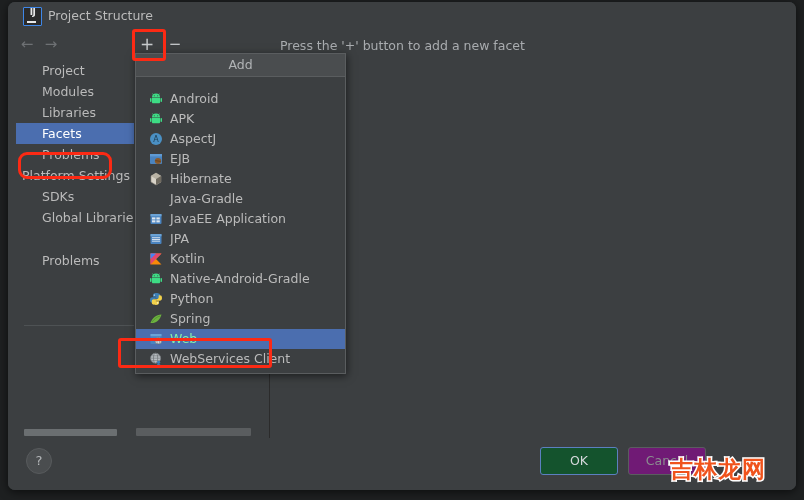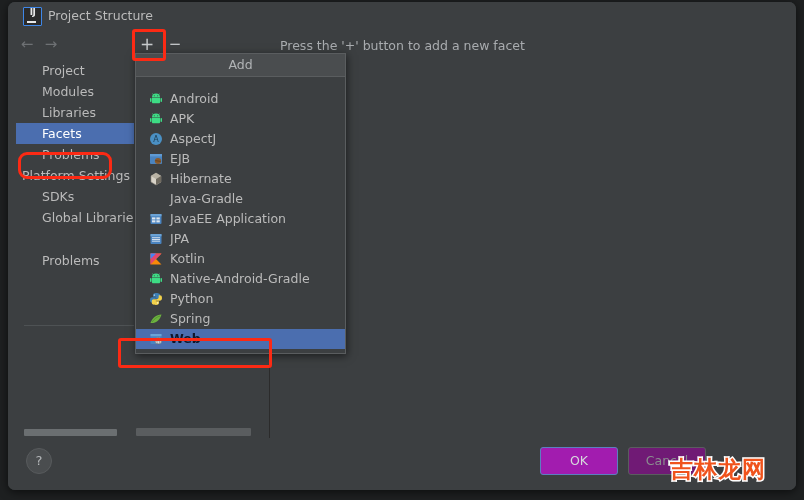--- a/index.html
+++ b/index.html
@@ -220,22 +220,21 @@
     height: 20px;
     line-height: 20px;
     padding-left: 34px;
     font-size: 12.5px;
     color: #bbbbbb;
     white-space: nowrap;
     cursor: default;
   }
   .menu-item.selected {
     background: #4b6eaf;
-    color: #0f172a;
-    font-weight: bold;
+    color: #86efac;
   }
   .menu-item .mi-icon {
     position: absolute;
     left: 13px; top: 3px;
     width: 14px; height: 14px;
   }
   .menu-item .mi-icon svg { display: block; }
 
   
   #bottom-bar {
@@ -254,21 +253,21 @@
     color: #b4b7b9;
     font-size: 13px;
     text-align: center;
     line-height: 23px;
     cursor: pointer;
   }
   #ok-btn {
     position: absolute;
     left: 532px; top: 9px;
     width: 76px; height: 26px;
-    background: #a21caf;
+    background: #14532d;
     border: 1px solid #5c7fc0;
     border-radius: 3px;
     color: #d6d9dc;
     font-size: 12.5px;
     text-align: center;
     line-height: 25px;
     cursor: pointer;
   }
   #cancel-btn {
     position: absolute;
@@ -450,20 +449,29 @@
           </span><span>Spring</span></div>
         <div class="menu-item selected"><span class="mi-icon">
             <svg width="14" height="14" viewBox="0 0 14 14">
               <rect x="1.5" y="2" width="11" height="10" rx="1" fill="#4a84c0"></rect>
               <rect x="1.5" y="2" width="11" height="2.2" fill="#6ba3d6"></rect>
               <circle cx="9.3" cy="8.8" r="3.3" fill="#d9dee3" stroke="#6b7075" stroke-width="0.6"></circle>
               <ellipse cx="9.3" cy="8.8" rx="1.4" ry="3.3" fill="none" stroke="#6b7075" stroke-width="0.5"></ellipse>
               <path d="M6 8.8 h6.6" stroke="#6b7075" stroke-width="0.5"></path>
             </svg>
           </span><span>Web</span></div>
+        <div class="menu-item"><span class="mi-icon">
+            <svg width="14" height="14" viewBox="0 0 14 14">
+              <circle cx="6.6" cy="6.2" r="5" fill="#b9bec2" stroke="#7c8185" stroke-width="0.7"></circle>
+              <ellipse cx="6.6" cy="6.2" rx="2.1" ry="5" fill="none" stroke="#5f6468" stroke-width="0.6"></ellipse>
+              <path d="M1.6 6.2 h10 M2.4 3.8 h8.4 M2.4 8.6 h8.4" stroke="#5f6468" stroke-width="0.5"></path>
+              <circle cx="9.6" cy="10.3" r="1.6" fill="#3d7fb5"></circle>
+              <path d="M7.4 13.4 a2.4 2.4 0 0 1 4.4 0 z" fill="#3d7fb5"></path>
+            </svg>
+          </span><span>WebServices Client</span></div>
       </div>
   </div>
 
   <div id="bottom-bar">
     <div id="help-btn">?</div>
     <div id="ok-btn">OK</div>
     <div id="cancel-btn">Cancel</div>
   </div>
 
   <div id="annot-plus" class="annot"></div>

